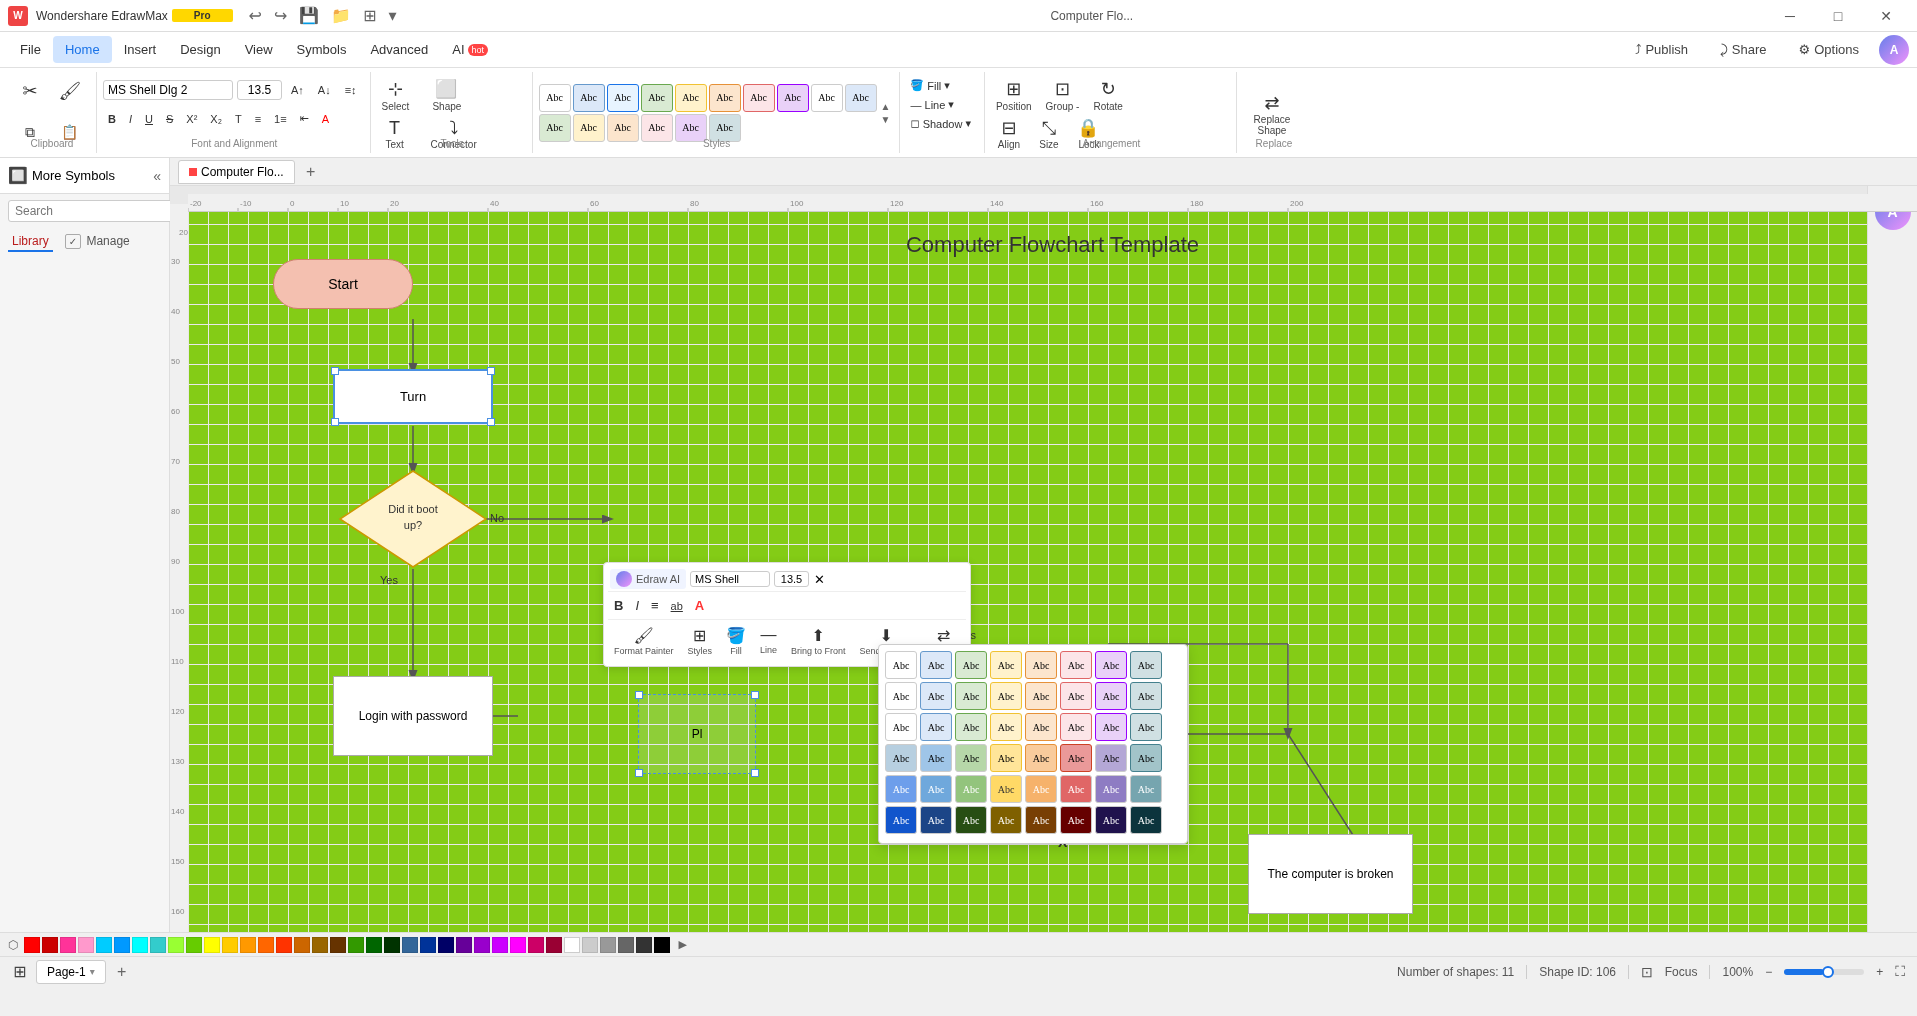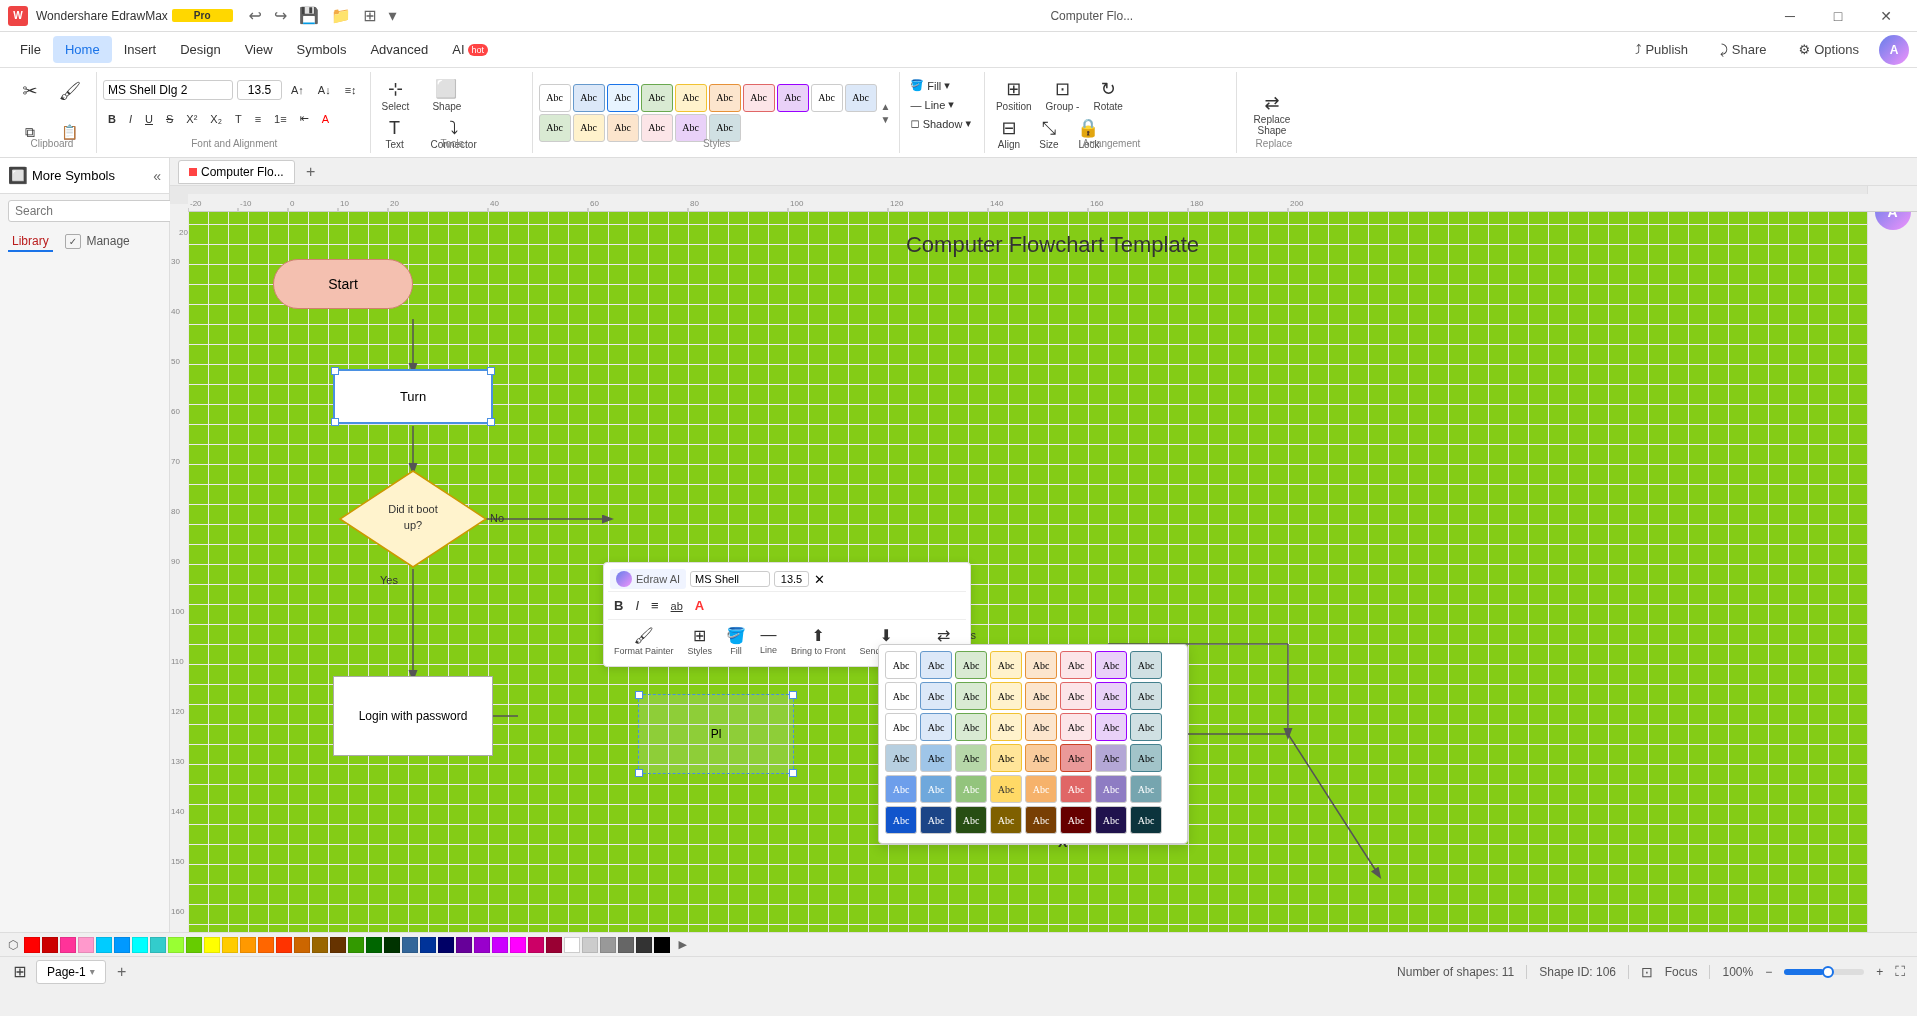--- a/index.html
+++ b/index.html
@@ -480,29 +480,32 @@
       </div>
 
       <div class="connector-label" style="top:370px;left:192px;font-size:11px;color:#333;">Yes</div>
 
       <div class="connector-label" style="top:308px;left:302px;font-size:11px;color:#333;">No</div>
 
       <div class="shape-login" style="position:absolute;top:472px;left:145px;width:160px;height:80px;background:white;border:1.5px solid #aaa;display:flex;align-items:center;justify-content:center;font-size:12px;text-align:center;">
         <span>Login with password</span>
       </div>
 
-      <div style="position:absolute;top:490px;left:450px;width:156px;height:80px;border:1.5px dashed #4a90e2;background:rgba(200,220,255,0.15);display:flex;align-items:center;justify-content:center;font-size:12px;text-align:center;cursor:pointer;">
+      <div style="position:absolute;top:490px;left:450px;width:118px;height:80px;border:1.5px dashed #4a90e2;background:rgba(200,220,255,0.15);display:flex;align-items:center;justify-content:center;font-size:12px;text-align:center;cursor:pointer;">
         <span>Pl</span>
 
         <div style="position:absolute;top:-4px;left:-4px;width:8px;height:8px;background:white;border:1px solid #4a90e2;"></div>
         <div style="position:absolute;top:-4px;right:-4px;width:8px;height:8px;background:white;border:1px solid #4a90e2;"></div>
         <div style="position:absolute;bottom:-4px;left:-4px;width:8px;height:8px;background:white;border:1px solid #4a90e2;"></div>
         <div style="position:absolute;bottom:-4px;right:-4px;width:8px;height:8px;background:white;border:1px solid #4a90e2;"></div>
       </div>
 
+      <div style="position:absolute;top:630px;left:1060px;width:165px;height:80px;background:white;border:1.5px solid #aaa;display:flex;align-items:center;justify-content:center;font-size:12px;text-align:center;">
+        <span>The computer is broken</span>
+      </div>
 
       <div class="connector-label" style="top:425px;left:770px;font-size:11px;color:#333;">Yes</div>
 
       <div class="connector-label" style="top:622px;left:910px;font-size:11px;color:#333;">NO</div>
 
       <div class="connector-label" style="top:630px;left:870px;font-size:14px;font-weight:bold;color:#333;">X</div>
 
       <div style="position:absolute;top:455px;left:820px;width:180px;height:130px;">
         <svg width="180" height="130">
           <polygon points="90,2 178,65 90,128 2,65" fill="white" stroke="#aaa" stroke-width="1.5"></polygon>

